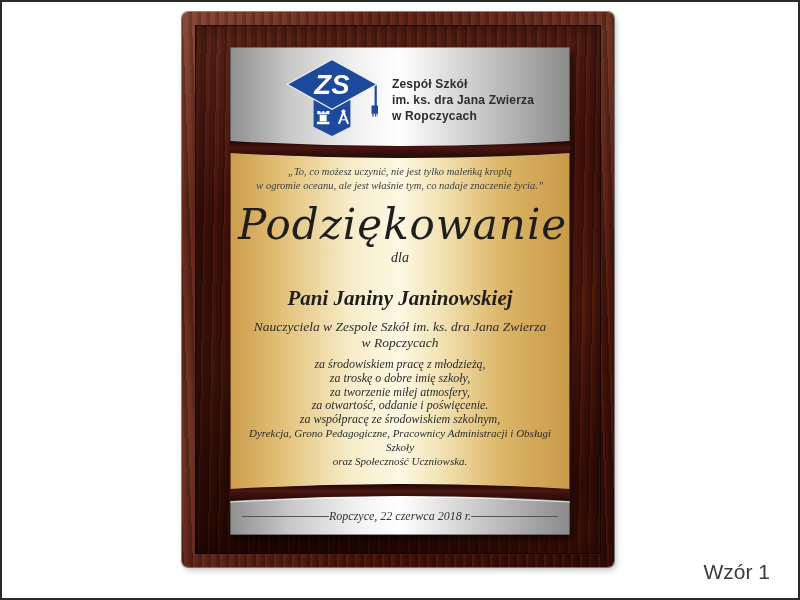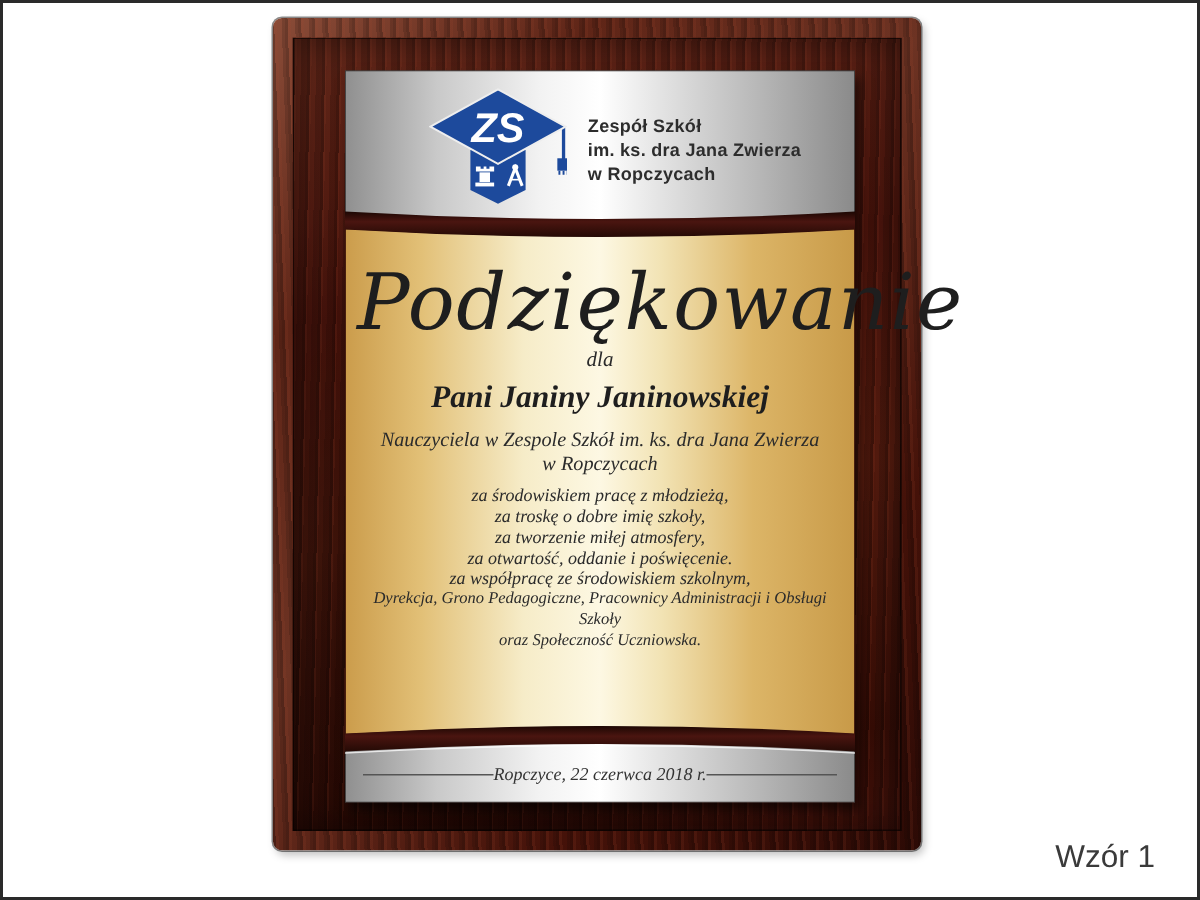--- a/index.html
+++ b/index.html
@@ -73,23 +73,23 @@
 
   
   .cert-body {
     position: absolute;
     left: 8px; right: 8px; top: 118px;
     text-align: center;
     font-style: italic;
     color: #2b2b2b;
   }
   .quote   { font-size: 10.5px; line-height: 1.35; color: #3f3f3f; }
-  .title   { font-size: 52px; line-height: 1.15; margin-top: 8px; letter-spacing: 1px; color: #1e1e1e; font-family: "DejaVu Serif", serif; font-style: italic; }
+  .title   { font-size: 42px; line-height: 1.15; margin-top: 8px; letter-spacing: 1px; color: #1e1e1e; font-family: "DejaVu Serif", serif; font-style: italic; }
   .dla     { font-size: 14px; line-height: 1.1; }
-  .recipient { font-size: 21px; line-height: 1.2; font-weight: bold; margin-top: 4px; color: #1e1e1e; }
+  .recipient { font-size: 21px; line-height: 1.2; font-weight: bold; margin-top: 21px; color: #1e1e1e; }
   .role    { font-size: 13.5px; line-height: 1.18; margin-top: 8px; }
   .gratitude { font-size: 12px; line-height: 1.15; margin-top: 7px; }
   .wishes  { font-size: 11.5px; line-height: 1.25; margin-top: 4px; }
   .skladaja { font-size: 12px; line-height: 1.2; margin-top: 3px; }
   .signature { font-size: 11px; line-height: 1.25; }
 
   
   .date-row {
     position: absolute;
     left: 12px; right: 12px; top: 462px;
@@ -179,20 +179,24 @@
           <text x="50" y="39" text-anchor="middle" font-family="Liberation Sans, sans-serif" font-size="30" font-weight="bold" font-style="italic" fill="#ffffff">ZS</text>
         </svg>
         <div class="org-name">
           <div>Zespół Szkół</div>
           <div>im. ks. dra Jana Zwierza</div>
           <div>w Ropczycach</div>
         </div>
       </div>
 
       <div class="cert-body">
+        <div class="quote">
+          <div>„To, co możesz uczynić, nie jest tylko maleńką kroplą</div>
+          <div>w ogromie oceanu, ale jest właśnie tym, co nadaje znaczenie życia.”</div>
+        </div>
         <div class="title">Podziękowanie</div>
         <div class="dla">dla</div>
         <div class="recipient">Pani Janiny Janinowskiej</div>
         <div class="role">
           <div>Nauczyciela w Zespole Szkół im. ks. dra Jana Zwierza</div>
           <div>w Ropczycach</div>
         </div>
         <div class="gratitude">
           <div>za środowiskiem pracę z młodzieżą,</div>
           <div>za troskę o dobre imię szkoły,</div>

